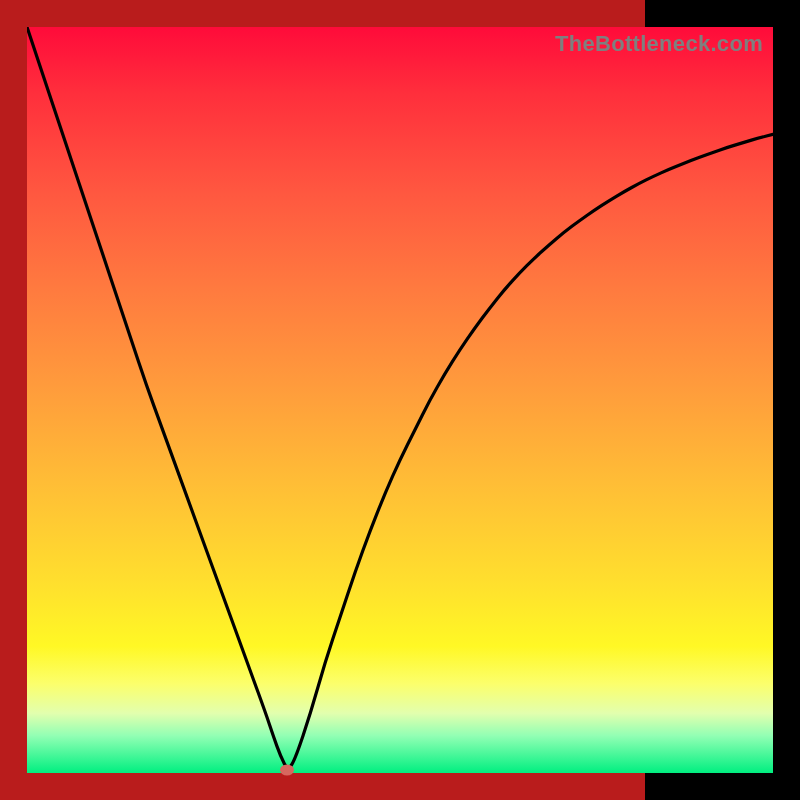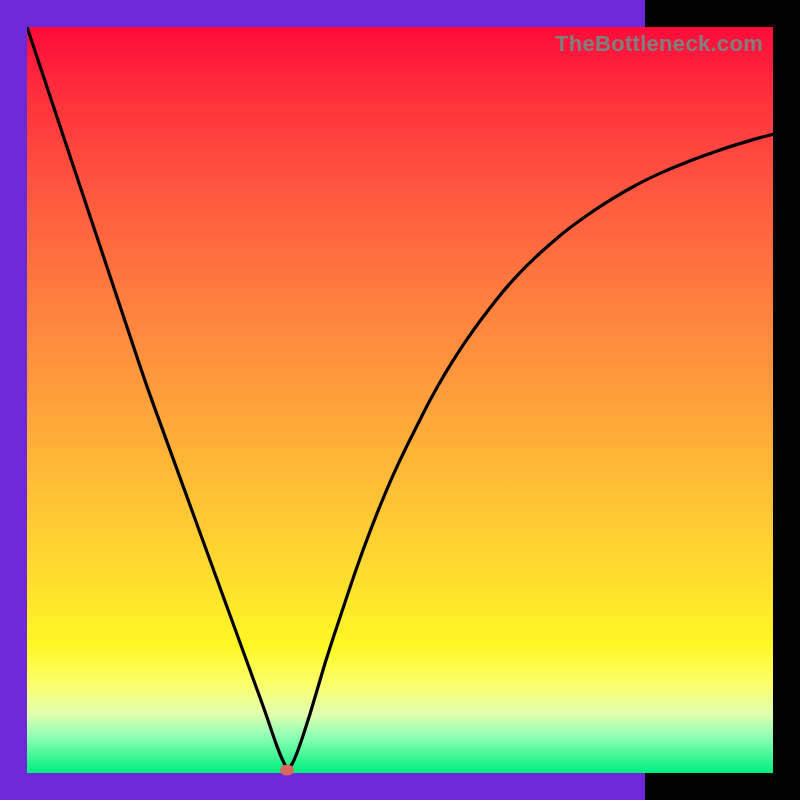--- a/index.html
+++ b/index.html
@@ -8,21 +8,21 @@
     width: 800px;
     height: 800px;
     overflow: hidden;
     background: #000;
     font-family: Arial, Helvetica, sans-serif;
   }
   .frame {
     position: relative;
     width: 645px;
     height: 800px;
-    background: #6d28d9;
+    background: #b91c1c;
   }
   .plot {
     position: absolute;
     left: 27px;
     top: 27px;
     width: 746px;
     height: 746px;
     
     background: linear-gradient(to bottom,
       #ff0b3a 0%,

